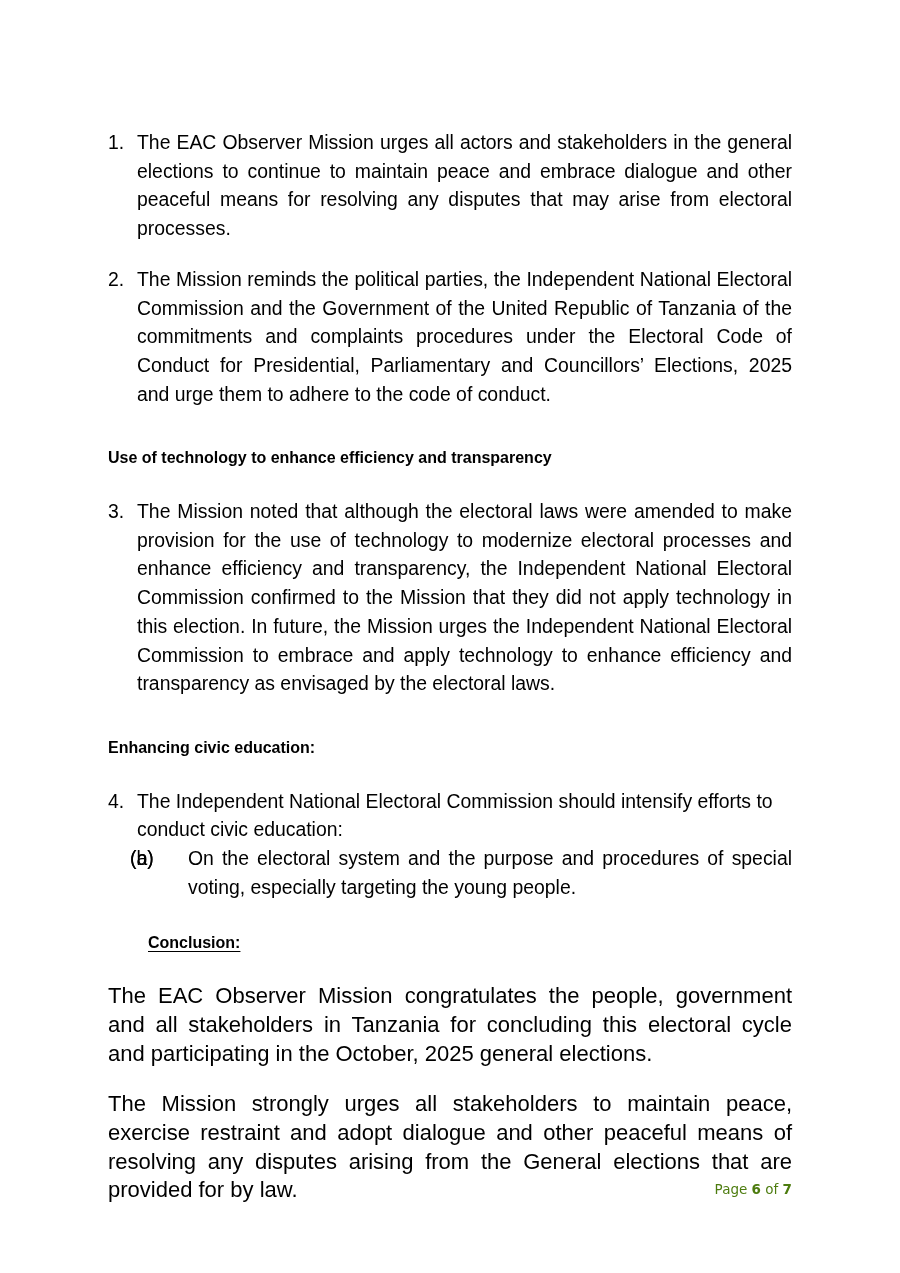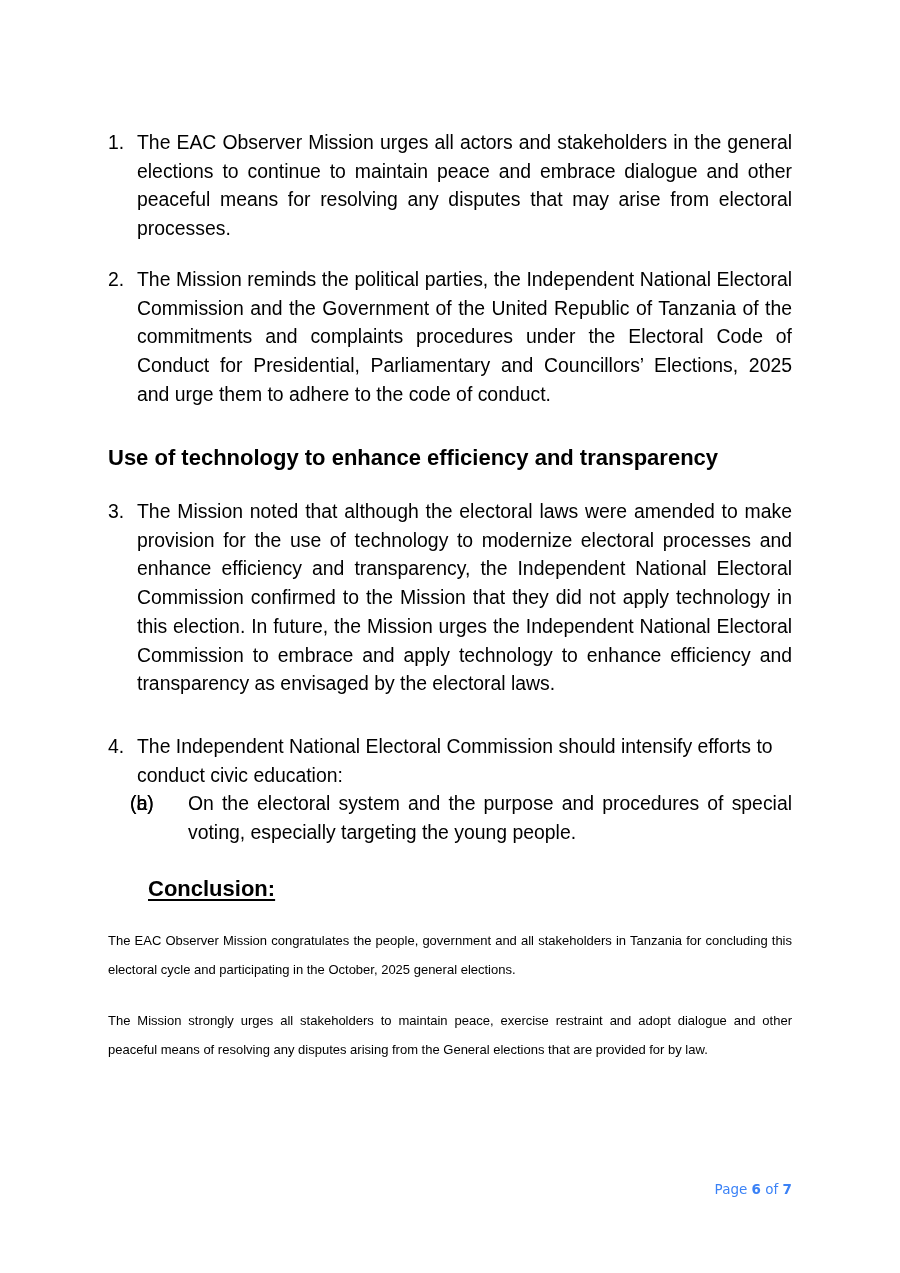--- a/index.html
+++ b/index.html
@@ -52,21 +52,21 @@
     text-align: left;
     font-size: 19.4px;
     line-height: 28.7px;
   }
   .num-body {
     display: block;
   }
 
   
   .heading {
-    font-size: 22px;
+    font-size: 16px;
     line-height: 28.7px;
     font-weight: bold;
     margin-top: 2px;
     margin-bottom: 24px;
   }
   .heading.underlined {
     text-decoration: underline;
     text-underline-offset: 3px;
     margin-left: 40px;
   }
@@ -86,40 +86,40 @@
   .sub-marker {
     position: absolute;
     left: 22px;
     top: 0;
     font-size: 19.4px;
     line-height: 28.7px;
   }
 
   
   .para {
-    font-size: 13px;
+    font-size: 22px;
     line-height: 28.7px;
     text-align: justify;
     text-justify: inter-word;
     margin-bottom: 22px;
   }
 
   .spacer-lg { height: 12px; }
 
   
   .footer {
     position: absolute;
     left: 108px;
     top: 1180px;
     width: 684px;
     text-align: right;
     font-family: "DejaVu Sans", sans-serif;
     font-size: 13.5px;
     line-height: 18px;
-    color: #3b82f6;
+    color: #4d7c0f;
   }
   .footer b { font-weight: bold; }
 </style>
 </head>
 <body>
 
 <div class="page">
 
   <div class="content">
 
@@ -137,20 +137,21 @@
 
     <div class="heading">Use of technology to enhance efficiency and transparency</div>
 
     <div class="num-item">
       <span class="num-marker">3.</span>
       <span class="num-body">The Mission noted that although the electoral laws were amended to make provision for the use of technology to modernize electoral processes and enhance efficiency and transparency, the Independent National Electoral Commission confirmed to the Mission that they did not apply technology in this election. In future, the Mission urges the Independent National Electoral Commission to embrace and apply technology to enhance efficiency and transparency as envisaged by the electoral laws.</span>
     </div>
 
     <div class="spacer-lg"></div>
 
+    <div class="heading">Enhancing civic education:</div>
 
     <div class="num-item ragged" style="margin-bottom:0;">
       <span class="num-marker">4.</span>
       <span class="num-body">The Independent National Electoral Commission should intensify efforts to conduct civic education:</span>
     </div>
 
     <div class="sub-list">
       <div class="sub-item">
         <span class="sub-marker">(a)</span>
       </div>

